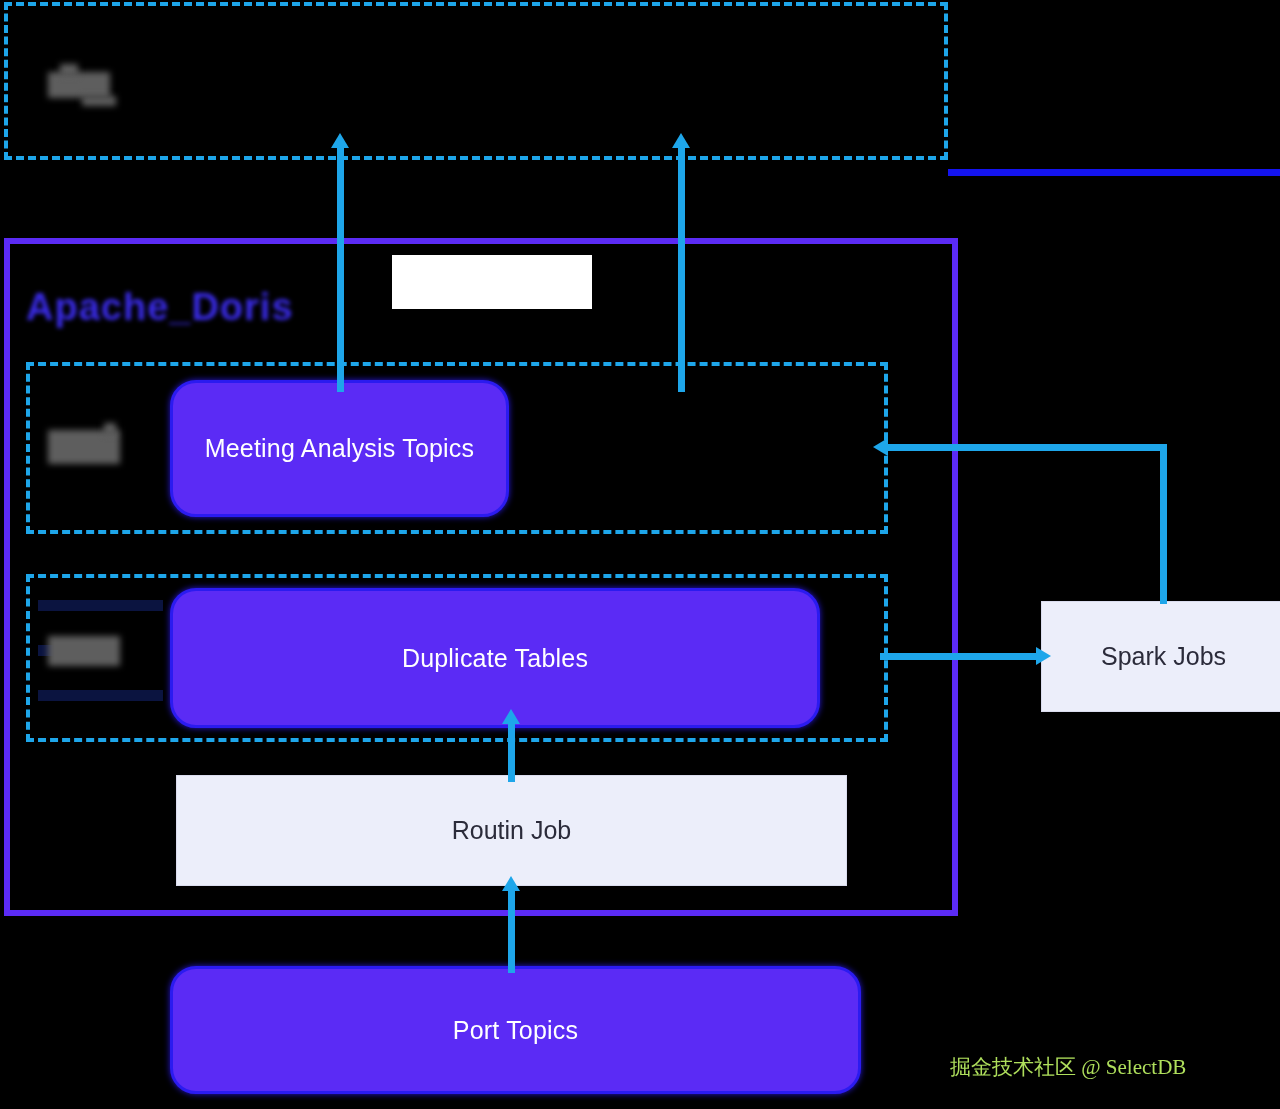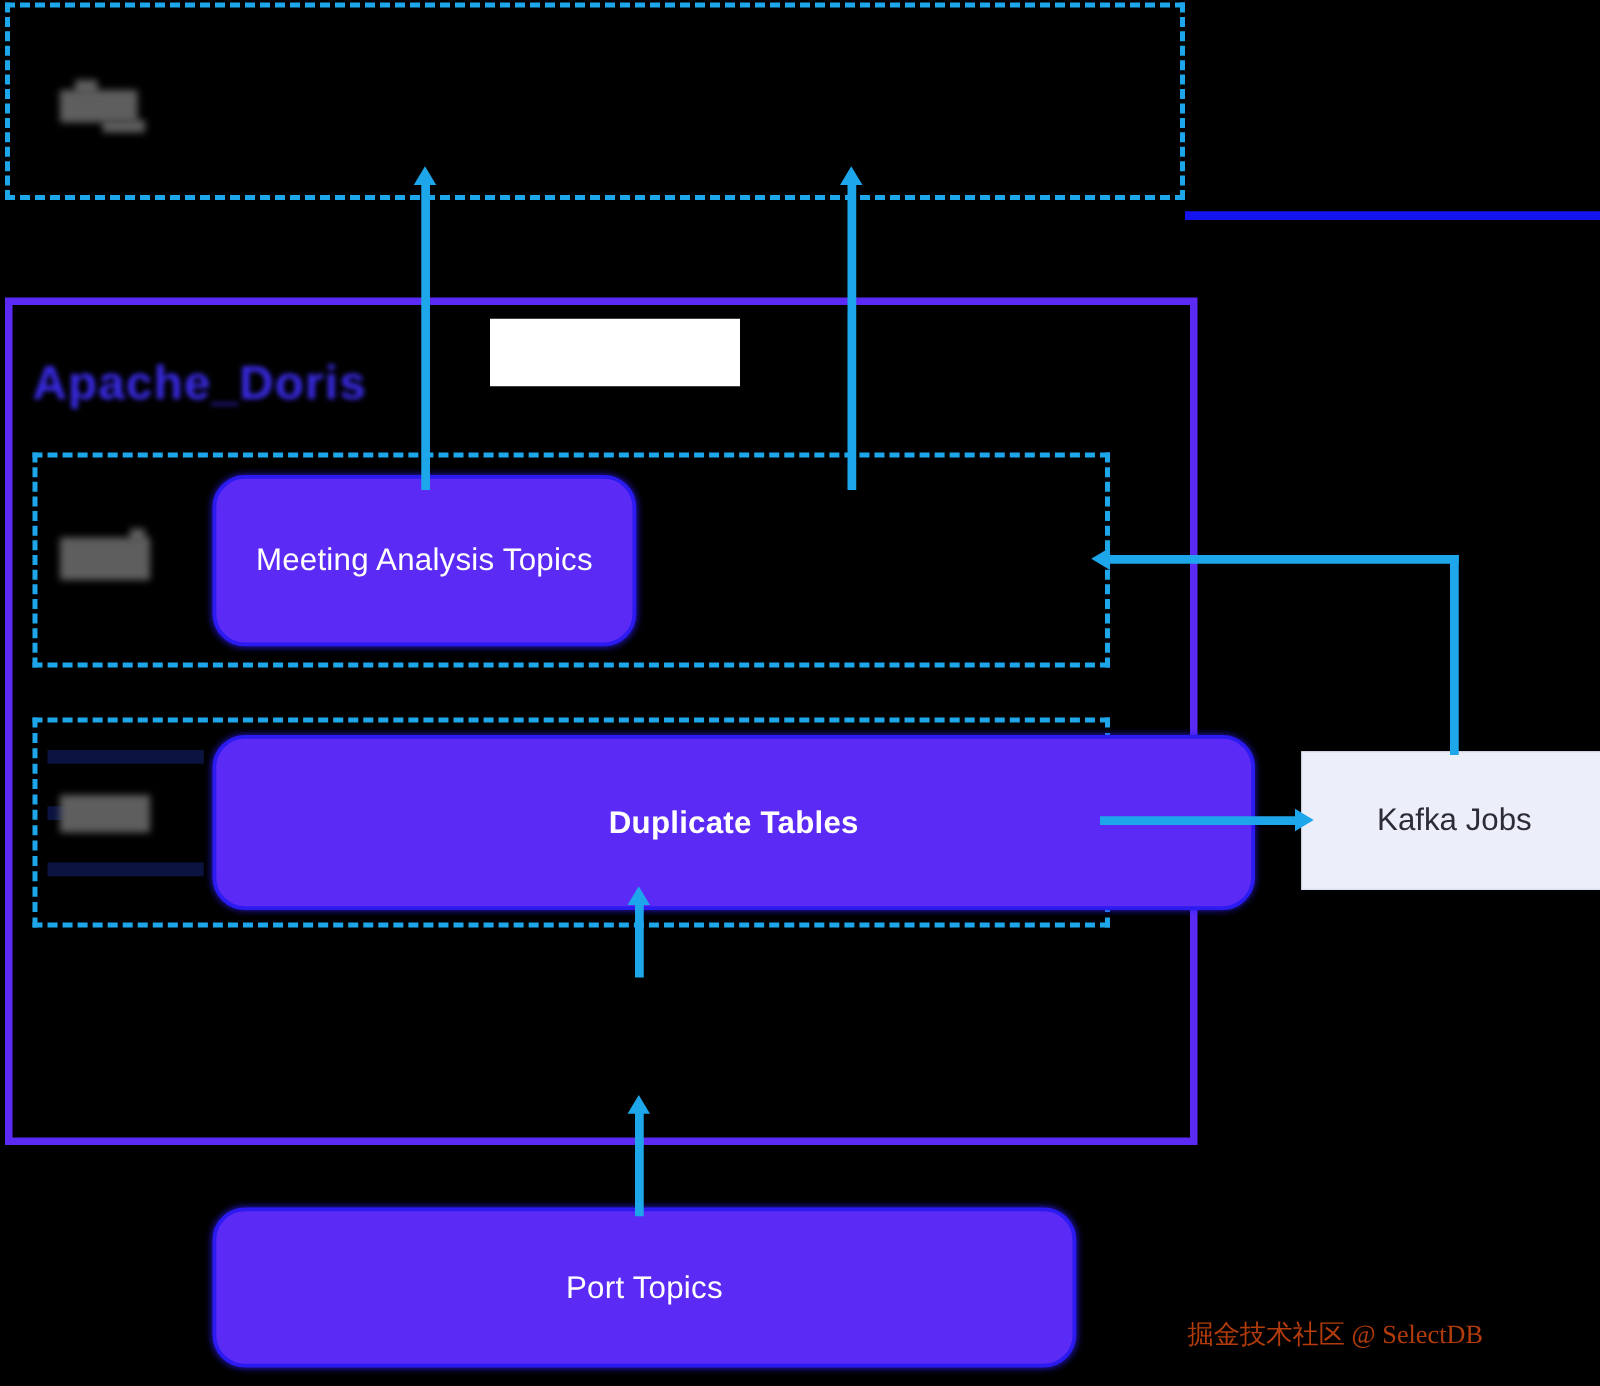--- a/index.html
+++ b/index.html
@@ -111,21 +111,21 @@
     color: #3A2BE8;
     font-size: 38px;
     font-weight: bold;
     letter-spacing: 1px;
     filter: blur(2.2px);
     white-space: nowrap;
   }
 
   
   .watermark {
-    color: #c2410c;
+    color: #bef264;
     font-size: 21px;
     font-family: "Liberation Serif", serif;
     white-space: nowrap;
     opacity: 0.92;
   }
 </style>
 </head>
 <body>
 
 <div id="stage">
@@ -157,31 +157,34 @@
 
 
   <div class="abs dashed-group" style="left:26px; top:574px; width:862px; height:168px;"></div>
 
   <div class="abs navy-bar" style="left:38px; top:600px; width:125px; height:11px;"></div>
   <div class="abs navy-bar" style="left:38px; top:690px; width:125px; height:11px;"></div>
   <div class="abs navy-bar" style="left:38px; top:645px; width:22px; height:11px;"></div>
 
   <div class="abs redact-block" style="left:48px; top:636px; width:72px; height:30px;"></div>
 
-  <div class="abs node-purple" style="left:170px; top:588px; width:834px; height:140px;font-weight:bold;">
+  <div class="abs node-purple" style="left:170px; top:588px; width:650px; height:140px;">
     <span>Duplicate Tables</span>
   </div>
 
+  <div class="abs node-pale" style="left:176px; top:775px; width:671px; height:111px;">
+    <span>Routin Job</span>
+  </div>
 
   <div class="abs node-purple" style="left:170px; top:966px; width:691px; height:128px;">
     <span>Port Topics</span>
   </div>
 
   <div class="abs node-pale" style="left:1041px; top:601px; width:245px; height:111px;">
-    <span>Kafka Jobs</span>
+    <span>Spark Jobs</span>
   </div>
 
   <div class="abs conn-v" style="left:337px; top:146px; width:7px; height:246px;"></div>
   <div class="abs arrow-up" style="left:331px; top:133px;"></div>
 
   <div class="abs conn-v" style="left:678px; top:146px; width:7px; height:246px;"></div>
   <div class="abs arrow-up" style="left:672px; top:133px;"></div>
 
   <div class="abs conn-v" style="left:1160px; top:444px; width:7px; height:160px;"></div>
   <div class="abs conn-h" style="left:888px; top:444px; width:279px;"></div>

